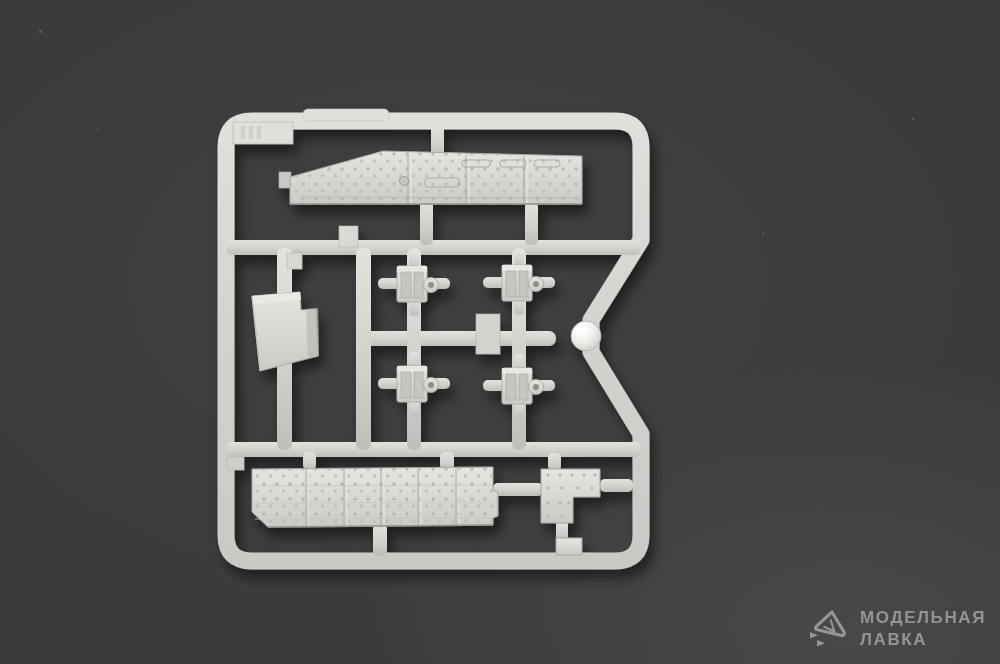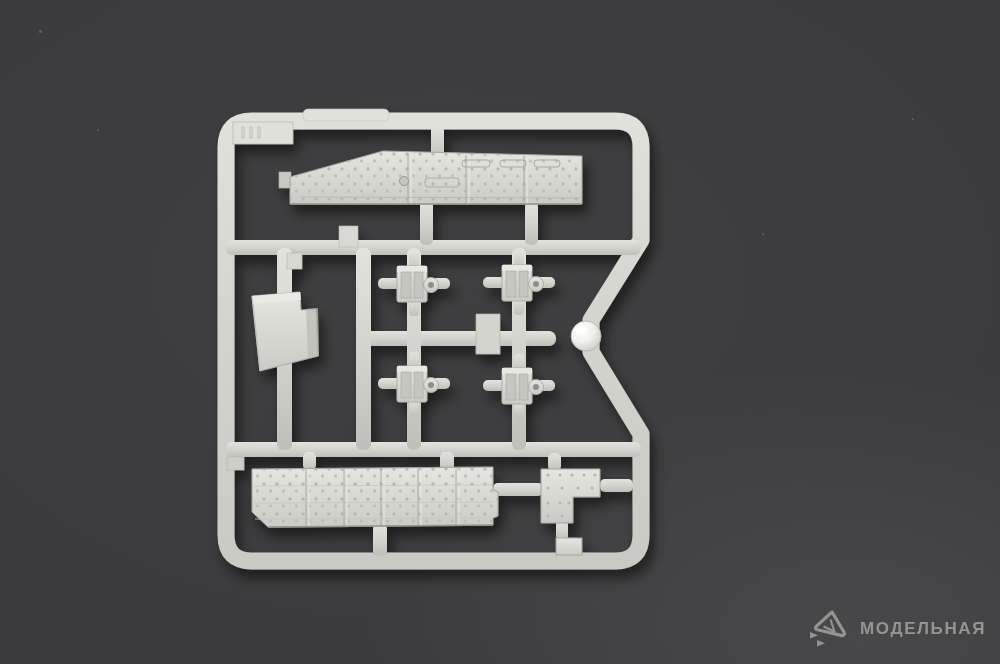--- a/index.html
+++ b/index.html
@@ -204,16 +204,17 @@
 
   <div class="watermark">
     <svg width="42" height="46" viewBox="0 0 42 46">
       <path d="M 24,6 L 36,26 Q 37.5,28.8 34.3,29.6 L 9.5,23.8 Q 6.2,23 8.2,20.4 Z" fill="none" stroke="#9b9b9b" stroke-width="3.2" stroke-linejoin="round"></path>
       <path d="M 22.5,13.5 L 26.5,25.5 L 15.5,20.5" fill="none" stroke="#9b9b9b" stroke-width="2.1" stroke-linejoin="round"></path>
       <path d="M 2,26 l 8,3.2 -8,3.2 Z" fill="#9b9b9b"></path>
       <path d="M 9,34 l 8,3.2 -8,3.2 Z" fill="#9b9b9b"></path>
     </svg>
     <div class="wm-text">
       <span class="wm-line">МОДЕЛЬНАЯ</span>
+      <span class="wm-line">ЛАВКА</span>
     </div>
   </div>
 
 </div>
 
 </body></html>

